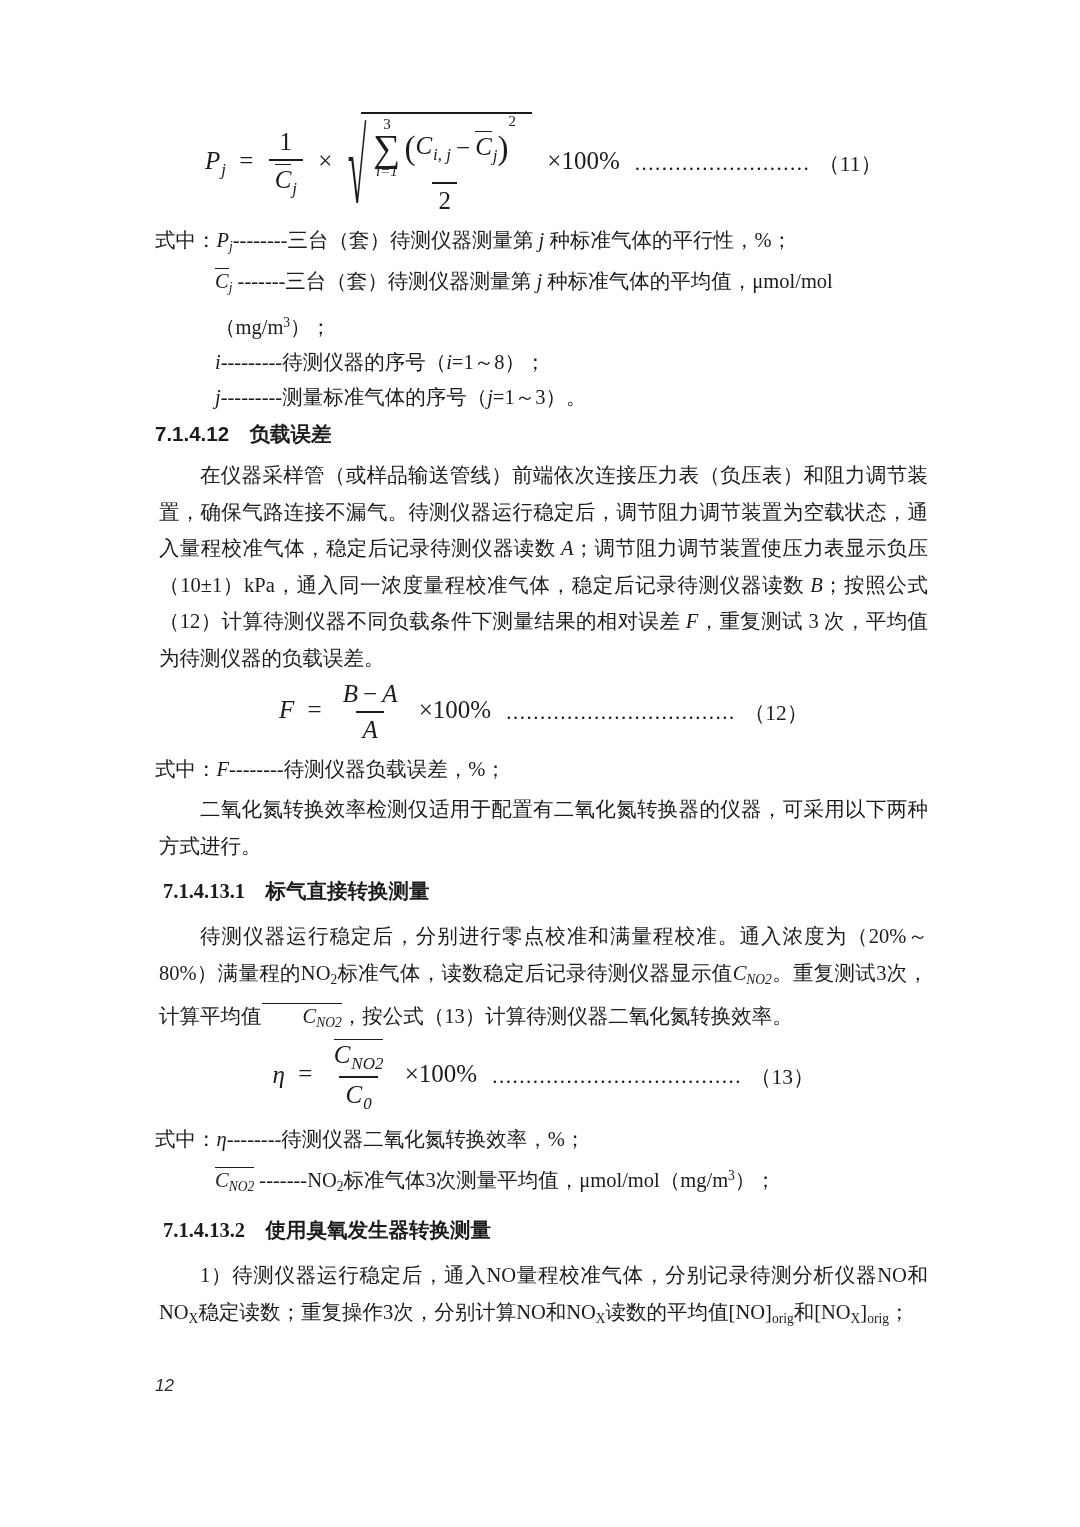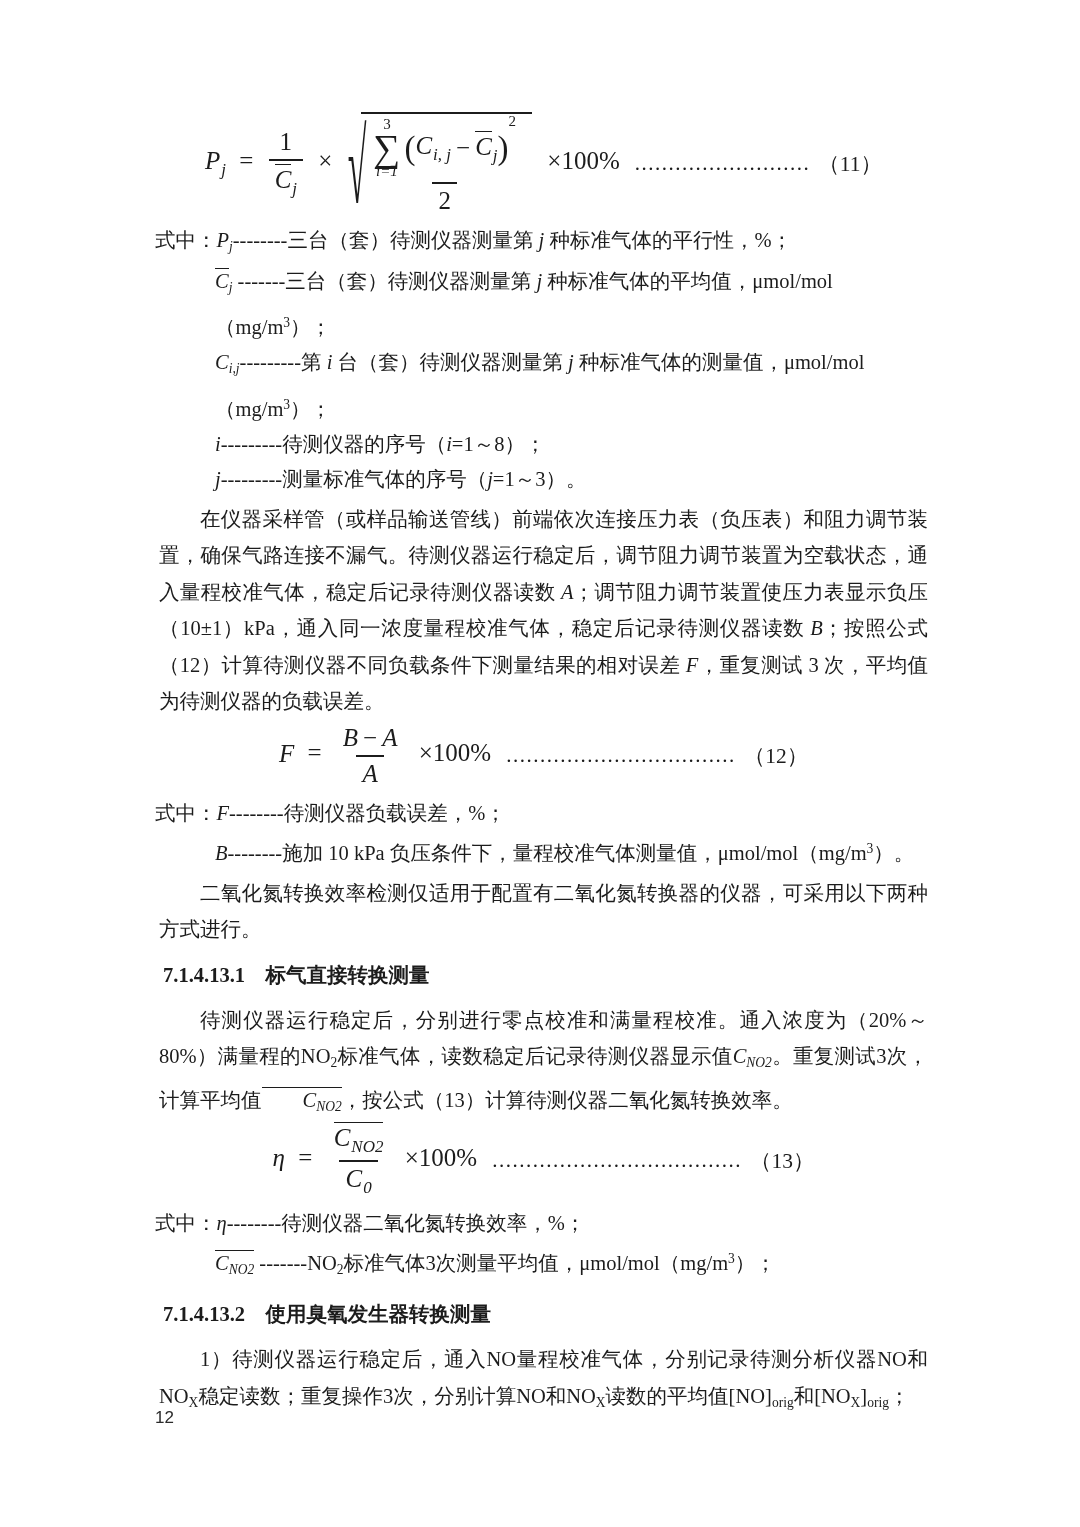--- a/index.html
+++ b/index.html
@@ -53,22 +53,22 @@
   .radical{display:inline-flex;align-items:flex-end;vertical-align:middle;margin:0 2px;}
   .rad-sign{
     display:inline-block;font-size:34px;line-height:1;font-style:normal;
     transform:scaleY(3.05);transform-origin:50% 92%;margin-right:-5px;
   }
   .rad-body{display:inline-block;border-top:2px solid #1c1c1c;padding:3px 8px 0 4px;}
   .f-dots{margin-left:8px;font-size:21px;letter-spacing:1.5px;white-space:nowrap;}
   .f-no{margin-left:8px;font-size:21.5px;white-space:nowrap;}
   
   .page-num{
-    position:absolute;left:155px;top:1408px;
-    font-family:"Liberation Sans","DejaVu Sans",sans-serif;font-size:17px;color:#2a2a2a;
+    position:absolute;left:155px;top:1376px;
+    font-family:"Liberation Sans","DejaVu Sans",sans-serif;font-size:17px;color:#2a2a2a;font-style:italic;
   }
 </style>
 </head>
 <body>
 
 <div class="page">
 
   <div class="formula-row">
     <span class="f-inline">
       <span class="vgroup"><span class="f-var">P</span><span class="f-sub">j</span></span>
@@ -105,50 +105,45 @@
     <span class="f-no">（11）</span>
   </div>
 
   <div class="def-line">
     <span>式中：</span><span><span class="seg-i">P</span><span class="seg-sub seg-i">j</span></span><span><span>--------三台（套）待测仪器测量第 </span><span class="seg-i">j</span><span> 种标准气体的平行性，%；</span></span>
   </div>
   <div class="def-line def-cont">
     <span><span class="seg-over"><span class="seg-i">C</span></span><span class="seg-sub seg-i">j</span></span><span><span> -------三台（套）待测仪器测量第 </span><span class="seg-i">j</span><span> 种标准气体的平均值，μmol/mol（mg/m</span><span class="seg-sup">3</span><span>）；</span></span>
   </div>
   <div class="def-line def-cont">
-    <span><span class="seg-i">C</span><span class="seg-sub seg-i">i,j</span></span><span><span>---------第 </span><span class="seg-i">i</span><span> 台（套）待测仪器测量第 </span><span class="seg-i">j</span><span> 种标准气体的测量值，μmol/mol（mg/m</span><span class="seg-sup">3</span><span>）；</span></span>
-  </div>
-  <div class="def-line def-cont">
     <span><span class="seg-i">i</span></span><span><span>---------待测仪器的序号（</span><span class="seg-i">i</span><span>=1～8）；</span></span>
   </div>
   <div class="def-line def-cont">
     <span><span class="seg-i">j</span></span><span><span>---------测量标准气体的序号（</span><span class="seg-i">j</span><span>=1～3）。</span></span>
   </div>
 
+  <h3 class="heading">7.1.4.12　负载误差</h3>
   <p class="para indent"><span>在仪器采样管（或样品输送管线）前端依次连接压力表（负压表）和阻力调节装置，确保气路连接不漏气。待测仪器运行稳定后，调节阻力调节装置为空载状态，通入量程校准气体，稳定后记录待测仪器读数 </span><span class="seg-i">A</span><span>；调节阻力调节装置使压力表显示负压（10±1）kPa，通入同一浓度量程校准气体，稳定后记录待测仪器读数 </span><span class="seg-i">B</span><span>；按照公式（12）计算待测仪器不同负载条件下测量结果的相对误差 </span><span class="seg-i">F</span><span>，重复测试 3 次，平均值为待测仪器的负载误差。</span></p>
 
   <div class="formula-row">
     <span class="f-inline">
       <span class="f-var">F</span>
       <span class="f-op">=</span>
       <span class="frac">
         <span class="fr-num"><span class="f-var">B</span><span class="f-op f-minus">−</span><span class="f-var">A</span></span>
         <span class="fr-den"><span class="f-var">A</span></span>
       </span>
       <span class="f-op">×100%</span>
     </span>
     <span class="f-dots">..................................</span>
     <span class="f-no">（12）</span>
   </div>
 
   <div class="def-line">
     <span>式中：</span><span><span class="seg-i">F</span></span><span><span>--------待测仪器负载误差，%；</span></span>
-  </div>
-  <div class="def-line def-cont">
-    <span><span class="seg-i">B</span></span><span><span>--------施加 10 kPa 负压条件下，量程校准气体测量值，μmol/mol（mg/m</span><span class="seg-sup">3</span><span>）。</span></span>
   </div>
 
   <p class="para indent"><span>二氧化氮转换效率检测仅适用于配置有二氧化氮转换器的仪器，可采用以下两种方式进行。</span></p>
   <h4 class="subheading">7.1.4.13.1　标气直接转换测量</h4>
   <p class="para indent"><span>待测仪器运行稳定后，分别进行零点校准和满量程校准。通入浓度为（20%～80%）满量程的NO</span><span class="seg-sub">2</span><span>标准气体，读数稳定后记录待测仪器显示值</span><span class="seg-i">C</span><span class="seg-sub seg-i">NO2</span><span>。重复测试3次，计算平均值</span><span class="seg-over"><span class="seg-i">C</span><span class="seg-sub seg-i">NO2</span></span><span>，按公式（13）计算待测仪器二氧化氮转换效率。</span></p>
 
   <div class="formula-row">
     <span class="f-inline">
       <span class="f-var">η</span>
       <span class="f-op">=</span>

